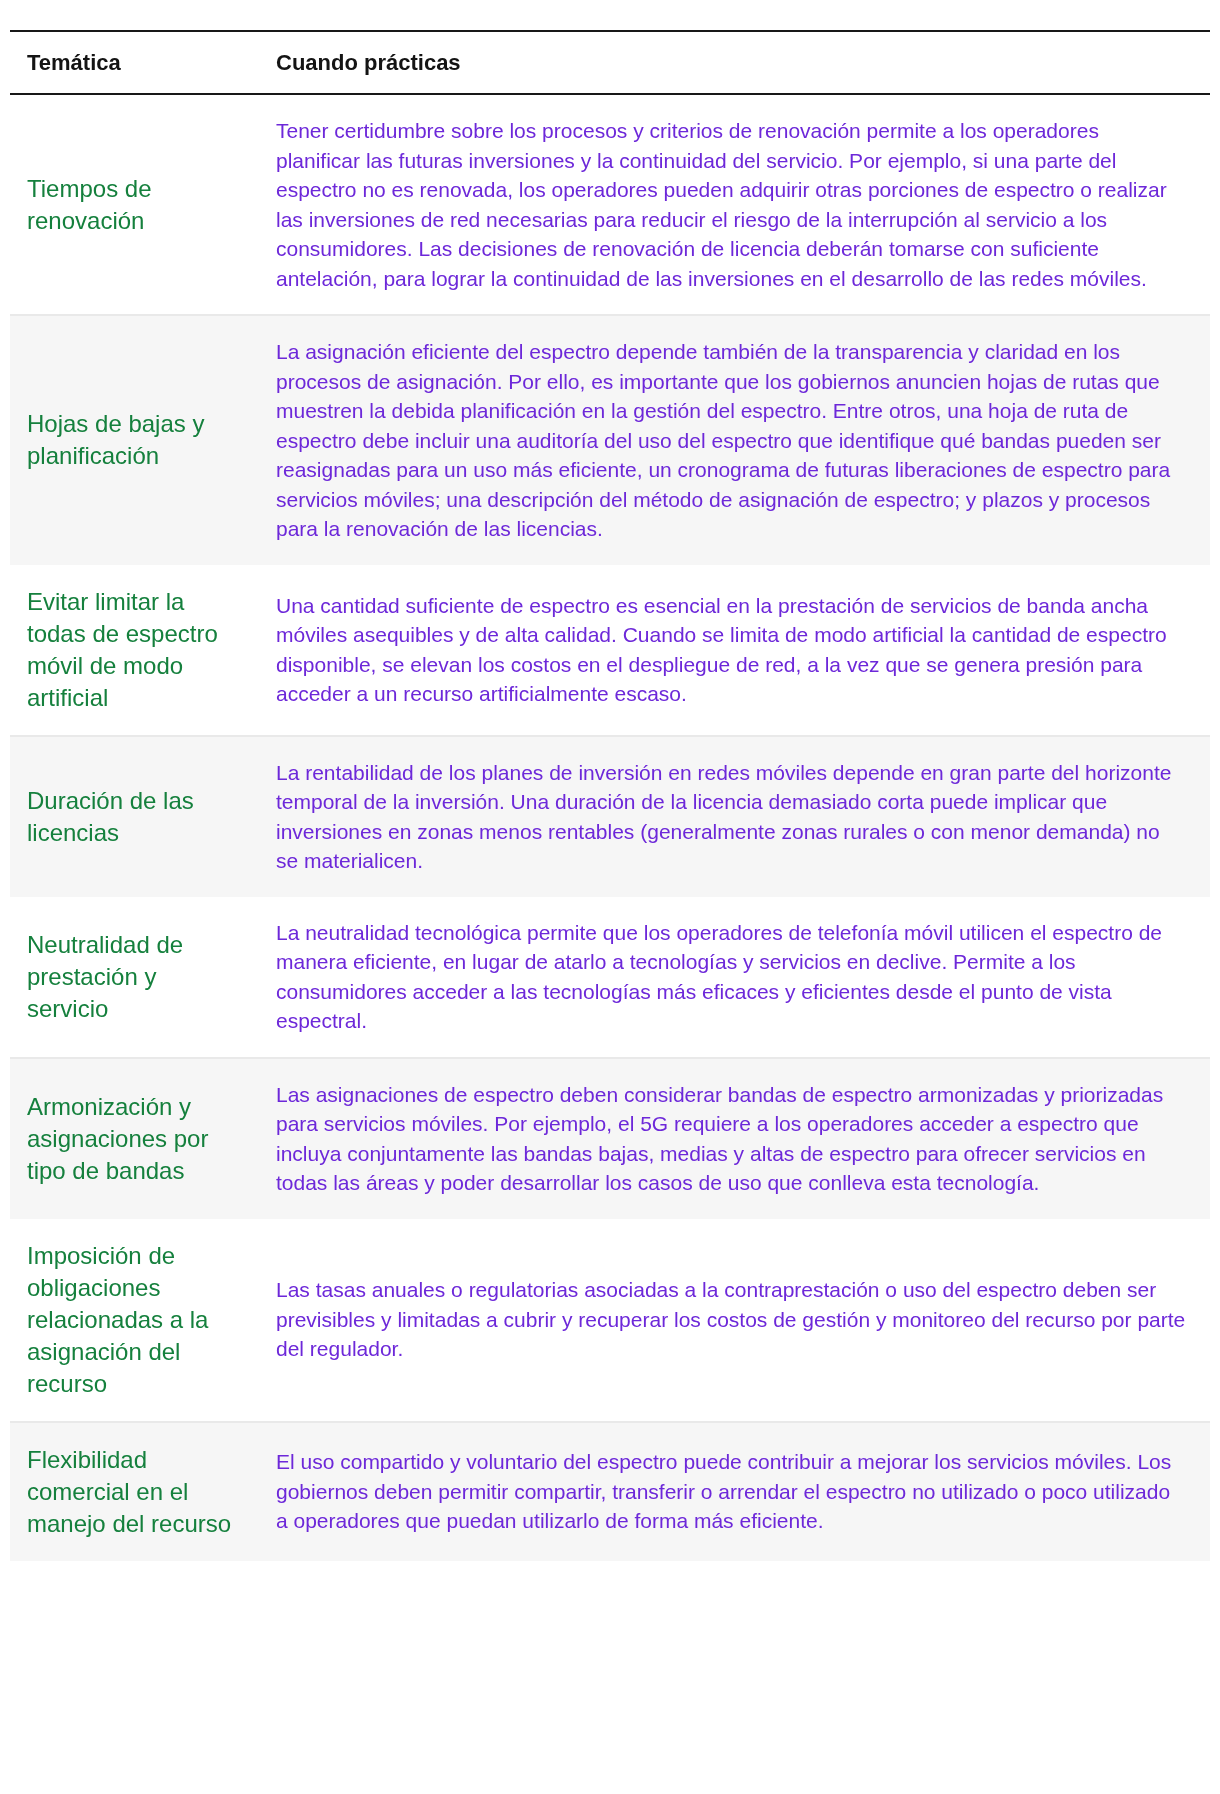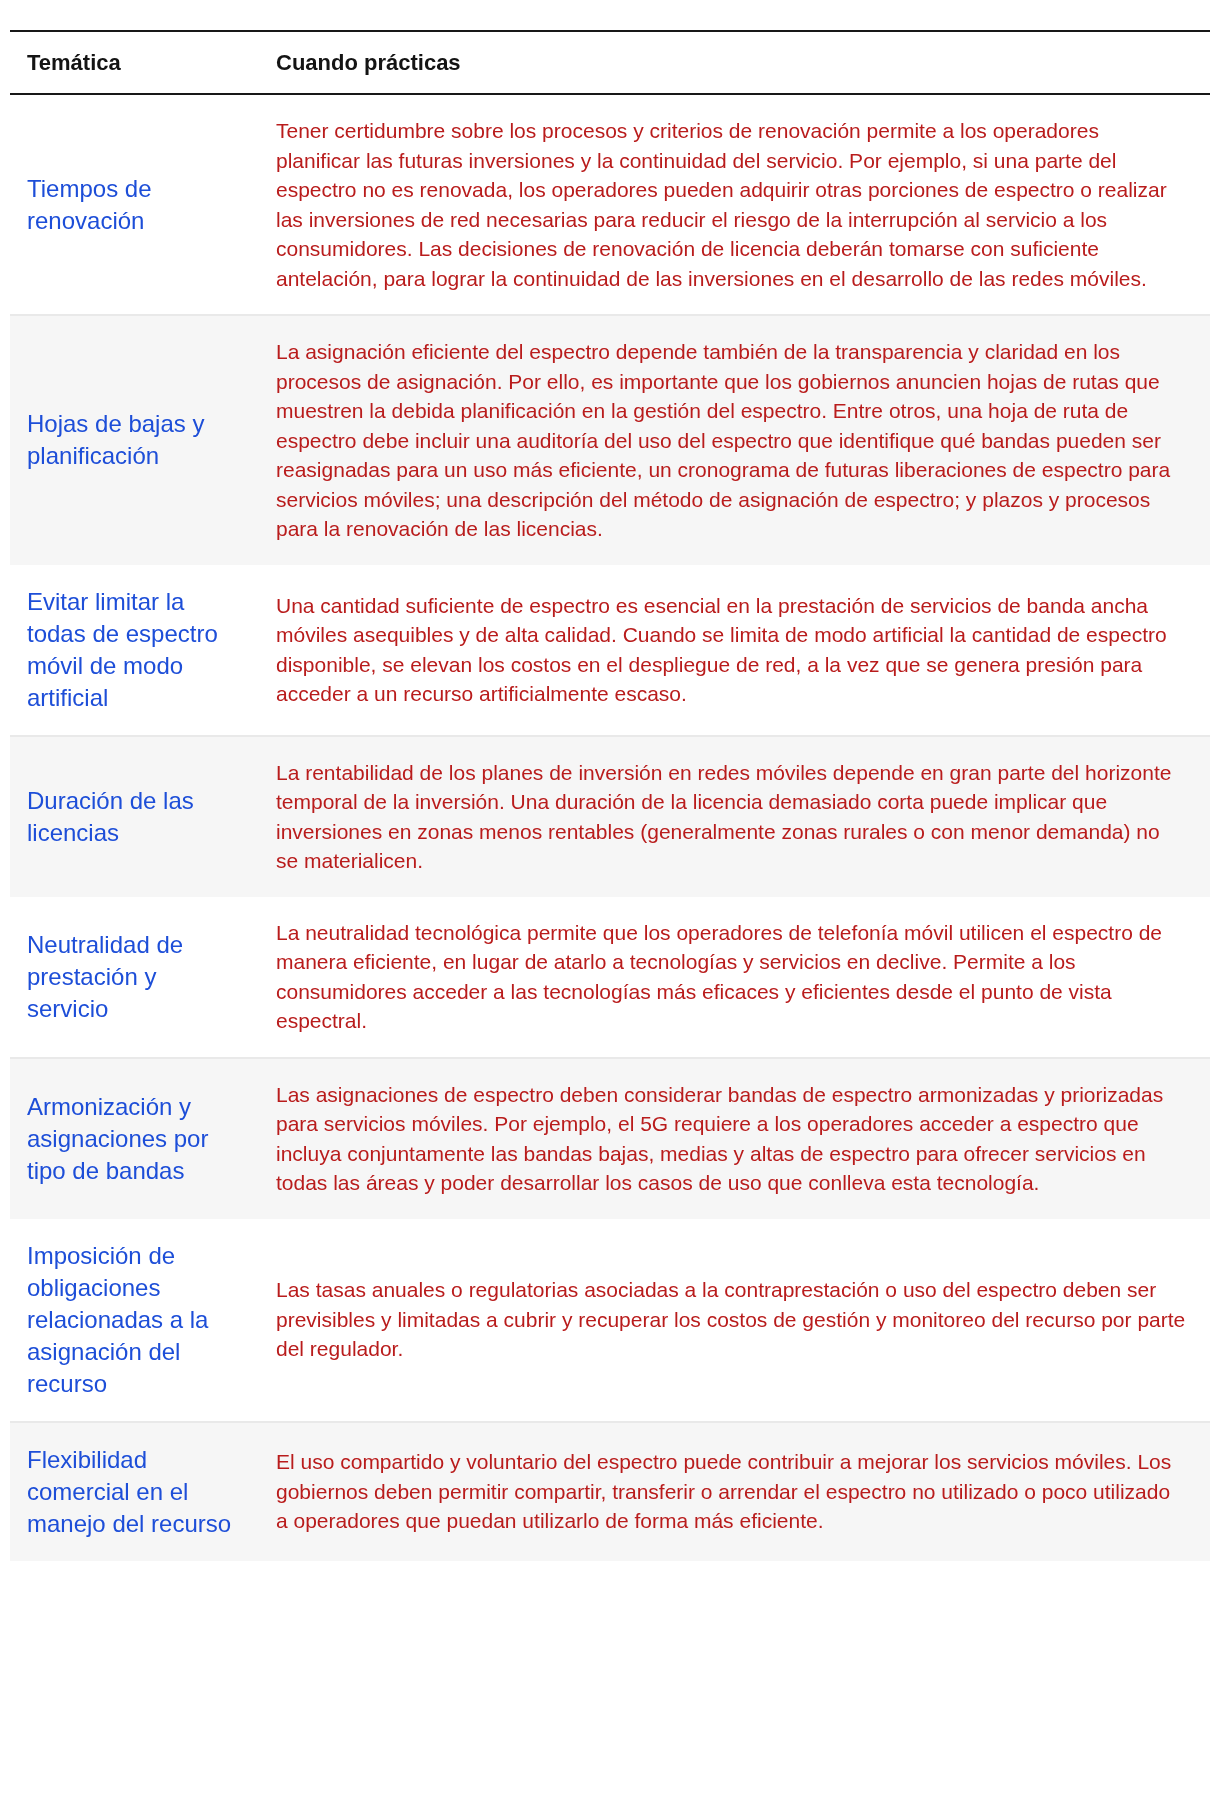--- a/index.html
+++ b/index.html
@@ -46,27 +46,27 @@
     padding-left: 0;
     padding-right: 24px;
   }
   tbody td {
     vertical-align: middle;
   }
   td.topic {
     width: 266px;
     font-size: 24px;
     line-height: 32px;
-    color: #1d4ed8;
+    color: #15803d;
     padding: 21px 40px 21px 17px;
   }
   td.practice {
     font-size: 21px;
     line-height: 29.5px;
-    color: #b91c1c;
+    color: #6d28d9;
     padding: 21px 24px 21px 0;
   }
   tbody tr:nth-child(even) {
     background: #f6f6f6;
     border-top: 2px solid #e9e9e9;
   }
   .credit {
     position: absolute;
     left: 10px;
     top: 1748px;

